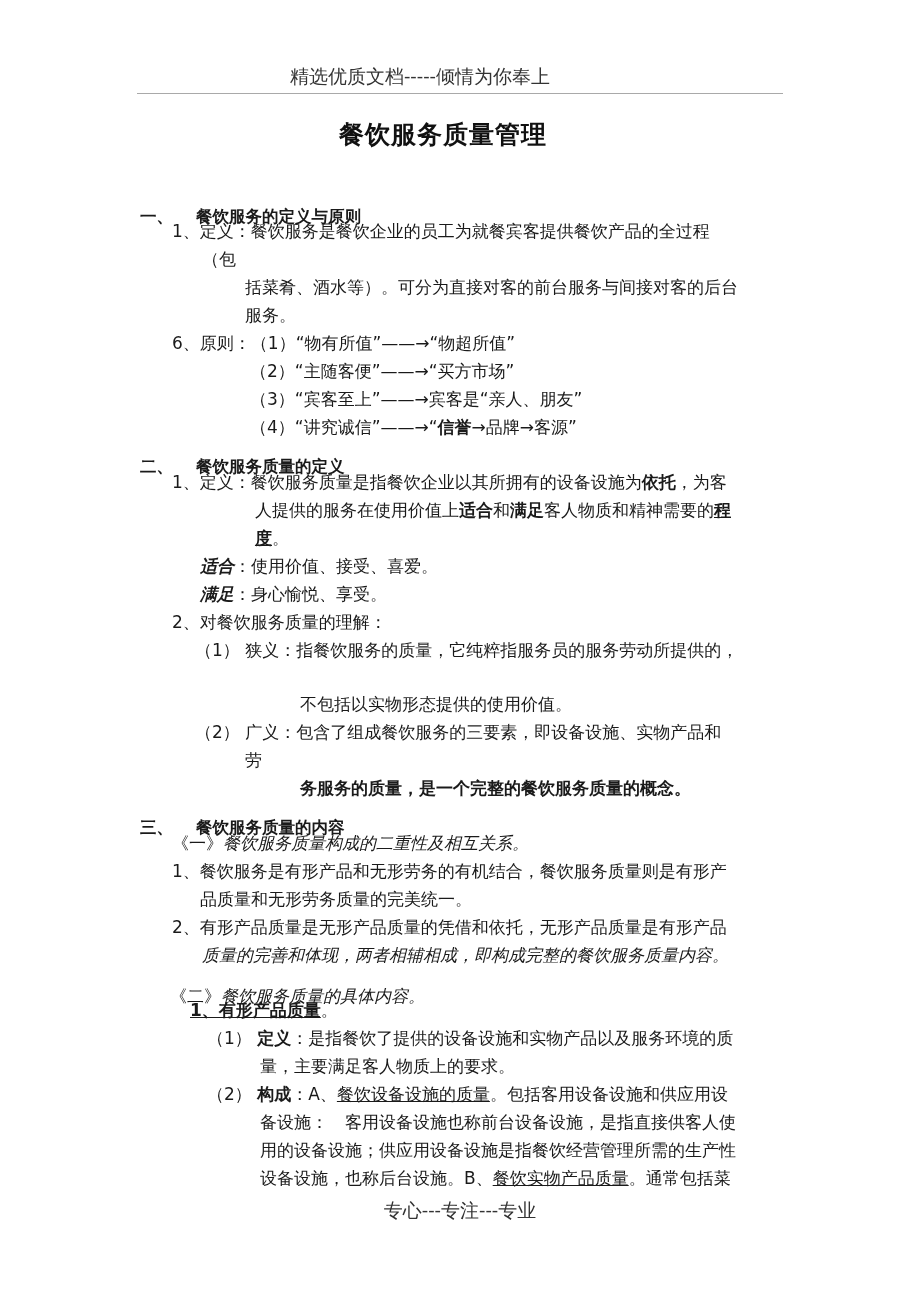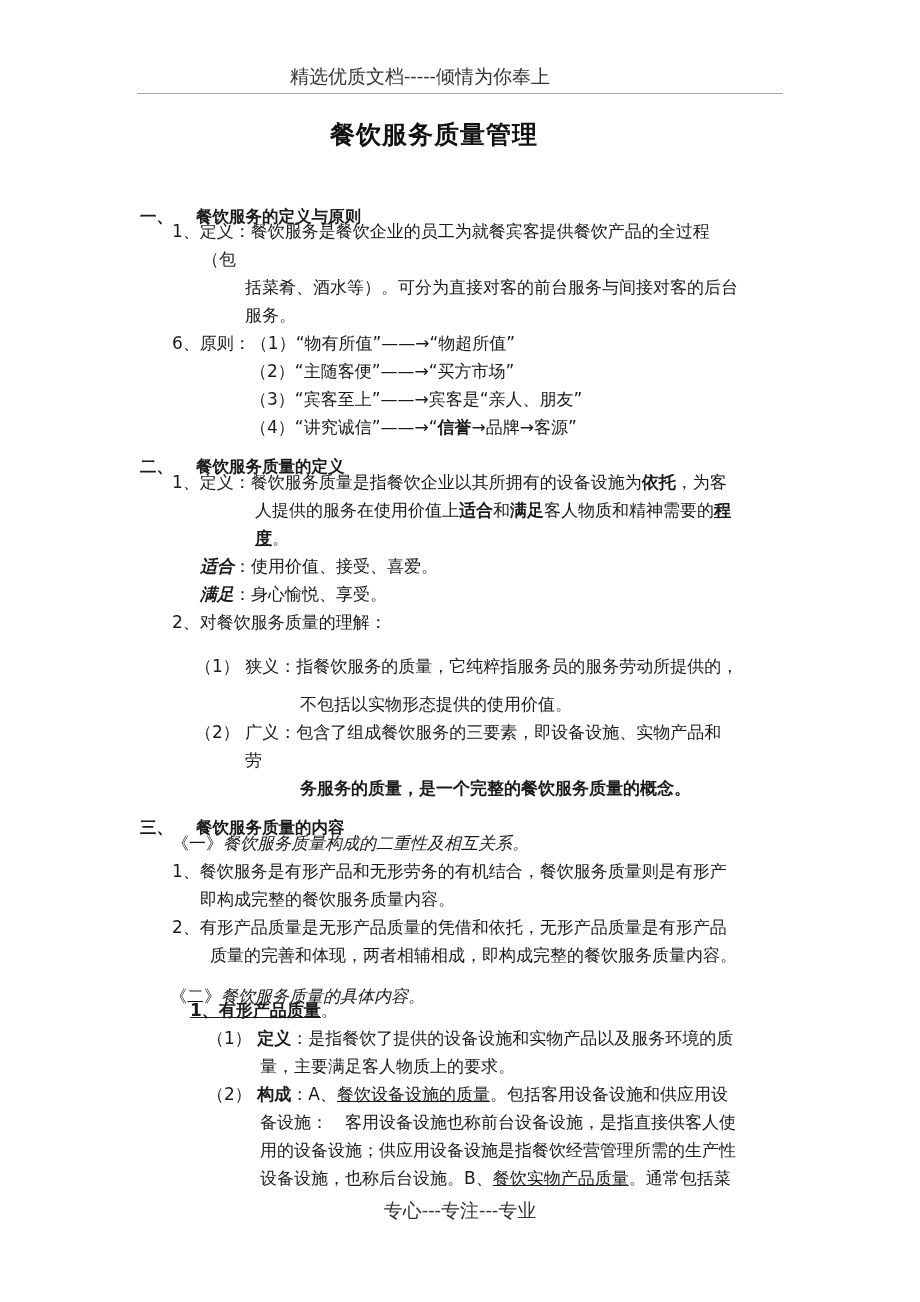--- a/index.html
+++ b/index.html
@@ -1,21 +1,21 @@
 <!DOCTYPE html>
 <html><head>
 <meta charset="utf-8">
 <style>
   html, body { margin:0; padding:0; background:#ffffff; }
   body { width:920px; height:1302px; position:relative; overflow:hidden;
          font-family:"DejaVu Sans","Liberation Sans",sans-serif; color:#111; }
   .page-header { position:absolute; left:0; top:64px; width:840px; text-align:center;
                  font-family:"DejaVu Serif","Liberation Serif",serif; font-size:19px; color:#333; }
   .header-rule { position:absolute; left:137px; top:93px; width:646px; height:1px; background:#a9a9a9; }
-  .doc-title { position:absolute; left:4px; top:118px; width:860px; text-align:center;
+  .doc-title { position:absolute; left:13px; top:118px; width:860px; text-align:center;
                font-size:25px; font-weight:bold; color:#111; letter-spacing:1px; }
   .line { position:absolute; font-size:17px; line-height:20px; white-space:nowrap; color:#1a1a1a; }
   .b { font-weight:bold; }
   .i { font-style:italic; }
   .u { text-decoration:underline; }
   .h1 { font-weight:bold; font-size:16.5px;margin-top:13px; }
   .h1 .num { display:inline-block; width:56px; }
   .page-footer { position:absolute; left:0; top:1198px; width:920px; text-align:center;
                  font-family:"DejaVu Serif","Liberation Serif",serif; font-size:19px; color:#333; }
 </style>
@@ -62,40 +62,40 @@
 <div class="line" style="left:255px;top:528px;">
   <span class="b u">度</span><span>。</span>
 </div>
 <div class="line" style="left:200px;top:556px;">
   <span class="b i">适合</span><span>：使用价值、接受、喜爱。</span>
 </div>
 <div class="line" style="left:200px;top:584px;">
   <span class="b i">满足</span><span>：身心愉悦、享受。</span>
 </div>
 <div class="line" style="left:172px;top:612px;">2、对餐饮服务质量的理解：</div>
-<div class="line" style="left:195px;top:640px;margin-top:16px;">
+<div class="line" style="left:195px;top:640px;">
   <span>（1）</span>&nbsp;<span>狭义：</span><span>指餐饮服务的质量，它纯粹指服务员的服务劳动所提供的，</span>
 </div>
 <div class="line" style="left:300px;top:694px;">不包括以实物形态提供的使用价值。</div>
 <div class="line" style="left:195px;top:722px;">
   <span>（2）</span>&nbsp;<span>广义：</span><span>包含了组成餐饮服务的三要素，即设备设施、实物产品和</span>
 </div>
 <div class="line" style="left:245px;top:750px;">劳</div>
 <div class="line" style="left:300px;top:778px;font-weight:bold;">务服务的质量，是一个完整的餐饮服务质量的概念。</div>
 
 <div class="line h1" style="left:140px;top:805px;">
   <span class="num">三、</span><span>餐饮服务质量的内容</span>
 </div>
 <div class="line" style="left:172px;top:833px;">
   <span>《一》</span><span class="i">餐饮服务质量构成的二重性及相互关系。</span>
 </div>
 <div class="line" style="left:172px;top:861px;">1、餐饮服务是有形产品和无形劳务的有机结合，餐饮服务质量则是有形产</div>
-<div class="line" style="left:200px;top:889px;">即构成完整的餐饮服务质量内容。</div>
+<div class="line" style="left:200px;top:889px;">品质量和无形劳务质量的完美统一。</div>
 <div class="line" style="left:172px;top:917px;">2、有形产品质量是无形产品质量的凭借和依托，无形产品质量是有形产品</div>
-<div class="line" style="left:210px;top:945px;">质量的完善和体现，两者相辅相成，即构成完整的餐饮服务质量内容。</div>
+<div class="line" style="left:202px;top:945px;font-style:italic;">质量的完善和体现，两者相辅相成，即构成完整的餐饮服务质量内容。</div>
 
 <div class="line" style="left:170px;top:972px;margin-top:14px;">
   <span>《二》</span><span class="i">餐饮服务质量的具体内容。</span>
 </div>
 <div class="line" style="left:190px;top:1000px;">
   <span class="b u">1、有形产品质量</span><span>。</span>
 </div>
 <div class="line" style="left:207px;top:1028px;">
   <span>（1）</span>&nbsp;<span class="b">定义</span><span>：是指餐饮了提供的设备设施和实物产品以及服务环境的质</span>
 </div>

